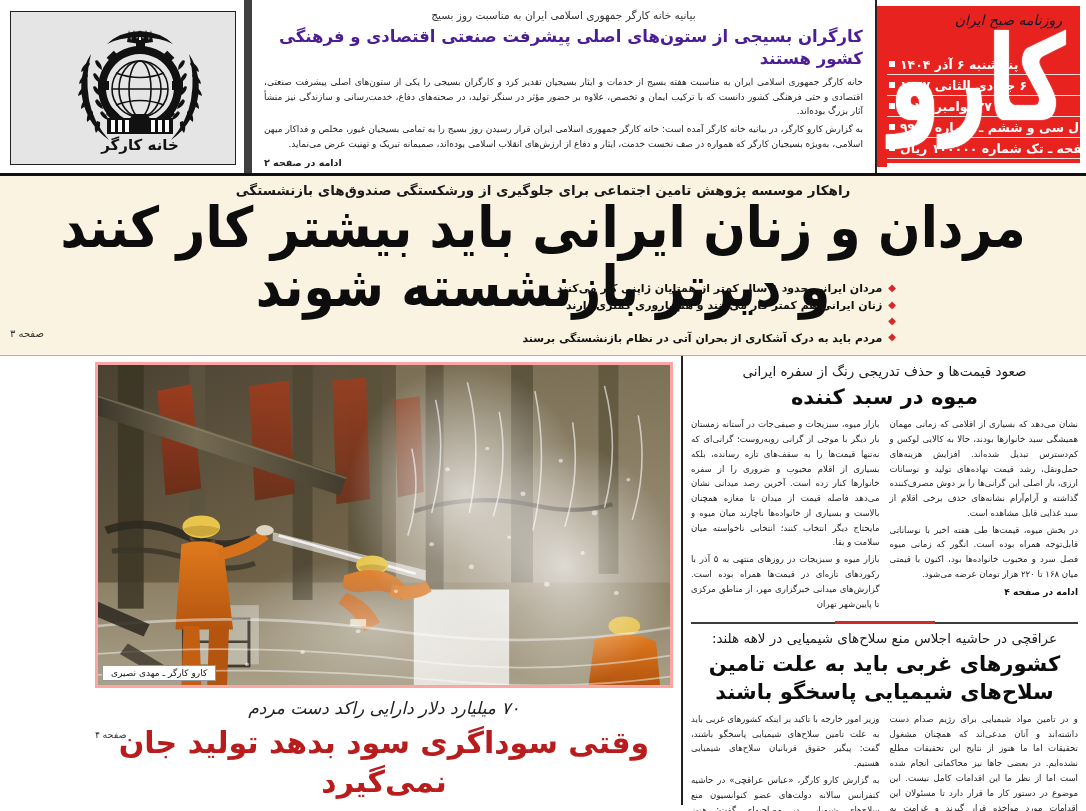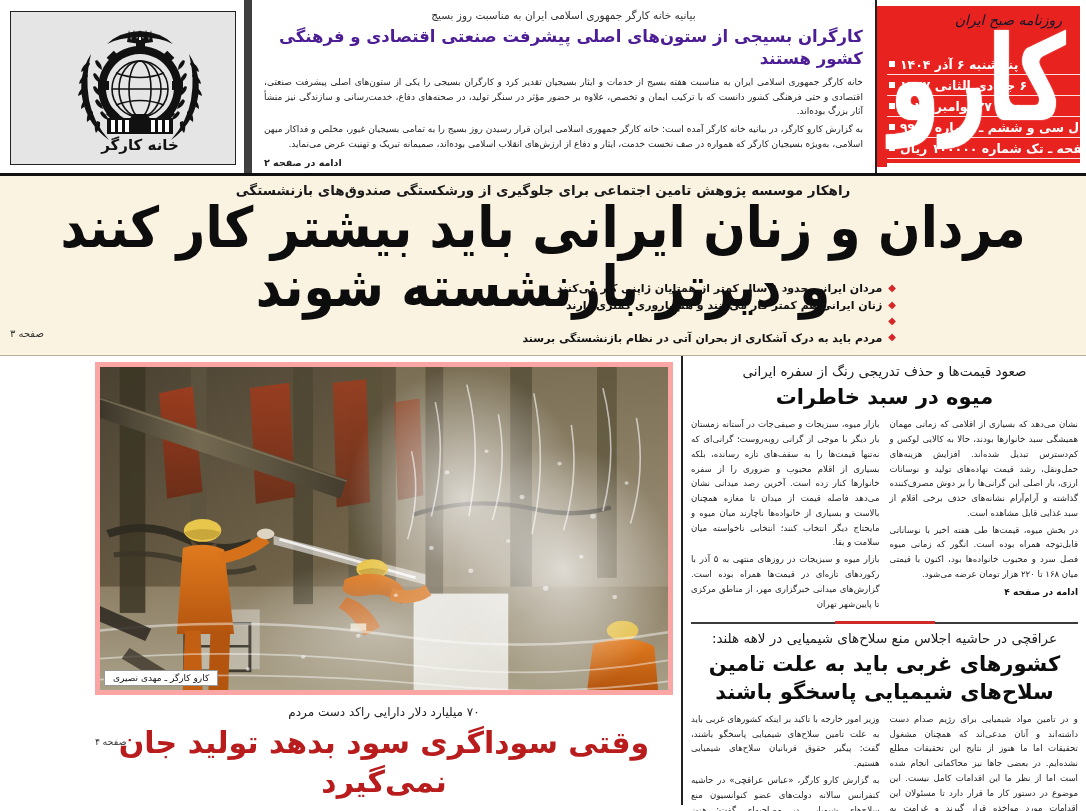--- a/index.html
+++ b/index.html
@@ -295,21 +295,21 @@
     width: 596px;
     padding: 6px 8px 4px 10px;
     box-sizing: border-box;
     display: flex;
     flex-direction: column;
   }
   .photo-wrap {
     position: relative;
     width: 100%;
     height: 368px;
-    border: 5px solid #fca5a5;
+    border: 3px solid #fca5a5;
     overflow: hidden;
     box-sizing: border-box;
   }
   .photo-canvas { width: 100%; height: 100%; display: block; }
   .photo-credit {
     position: absolute;
     left: 4px; bottom: 4px;
     background: #fff;
     color: #111;
     font-size: 9px;
@@ -317,23 +317,24 @@
     border: 1px solid #999;
     white-space: nowrap;
   }
   .bottom-story {
     margin-top: 7px;
     position: relative;
     padding: 2px 4px 0 4px;
   }
   .bs-kicker {
     text-align: center;
-    font-size: 12px;
+    font-size: 17px;
     color: #222;
     line-height: 1.4;
+    font-style: italic;
   }
   .bs-head {
     text-align: center;
     font-size: 30px;
     font-weight: bold;
     color: #b91c1c;
     line-height: 1.3;
     margin-top: 2px;
   }
   .bs-page {
@@ -492,21 +493,21 @@
     </div>
     <div class="lead-page">صفحه ۳</div>
   </div>
 
   <div class="content">
 
     <div class="right-col">
 
       <div class="story">
         <div class="story-kicker">صعود قیمت‌ها و حذف تدریجی رنگ از سفره ایرانی</div>
-        <div class="story-head">میوه در سبد خاطرات</div>
+        <div class="story-head">میوه در سبد کننده</div>
         <div class="story-cols">
           <div class="story-col">
             <p>نشان می‌دهد که بسیاری از اقلامی که زمانی مهمان همیشگی سبد خانوارها بودند، حالا به کالایی لوکس و کم‌دسترس تبدیل شده‌اند. افزایش هزینه‌های حمل‌ونقل، رشد قیمت نهاده‌های تولید و نوسانات ارزی، بار اصلی این گرانی‌ها را بر دوش مصرف‌کننده گذاشته و آرام‌آرام نشانه‌های حذف برخی اقلام از سبد غذایی قابل مشاهده است.</p>
             <p>در بخش میوه، قیمت‌ها طی هفته اخیر با نوساناتی قابل‌توجه همراه بوده است. انگور که زمانی میوه فصل سرد و محبوب خانواده‌ها بود، اکنون با قیمتی میان ۱۶۸ تا ۲۲۰ هزار تومان عرضه می‌شود.</p>
             <span class="jump">ادامه در صفحه ۴</span>
           </div>
           <div class="story-col">
             <p>بازار میوه، سبزیجات و صیفی‌جات در آستانه زمستان بار دیگر با موجی از گرانی روبه‌روست؛ گرانی‌ای که نه‌تنها قیمت‌ها را به سقف‌های تازه رسانده، بلکه بسیاری از اقلام محبوب و ضروری را از سفره خانوارها کنار زده است. آخرین رصد میدانی نشان می‌دهد فاصله قیمت از میدان تا مغازه همچنان بالاست و بسیاری از خانواده‌ها ناچارند میان میوه و مایحتاج دیگر انتخاب کنند؛ انتخابی ناخواسته میان سلامت و بقا.</p>
             <p>بازار میوه و سبزیجات در روزهای منتهی به ۵ آذر با رکوردهای تازه‌ای در قیمت‌ها همراه بوده است. گزارش‌های میدانی خبرگزاری مهر، از مناطق مرکزی تا پایین‌شهر تهران</p>
           </div>

